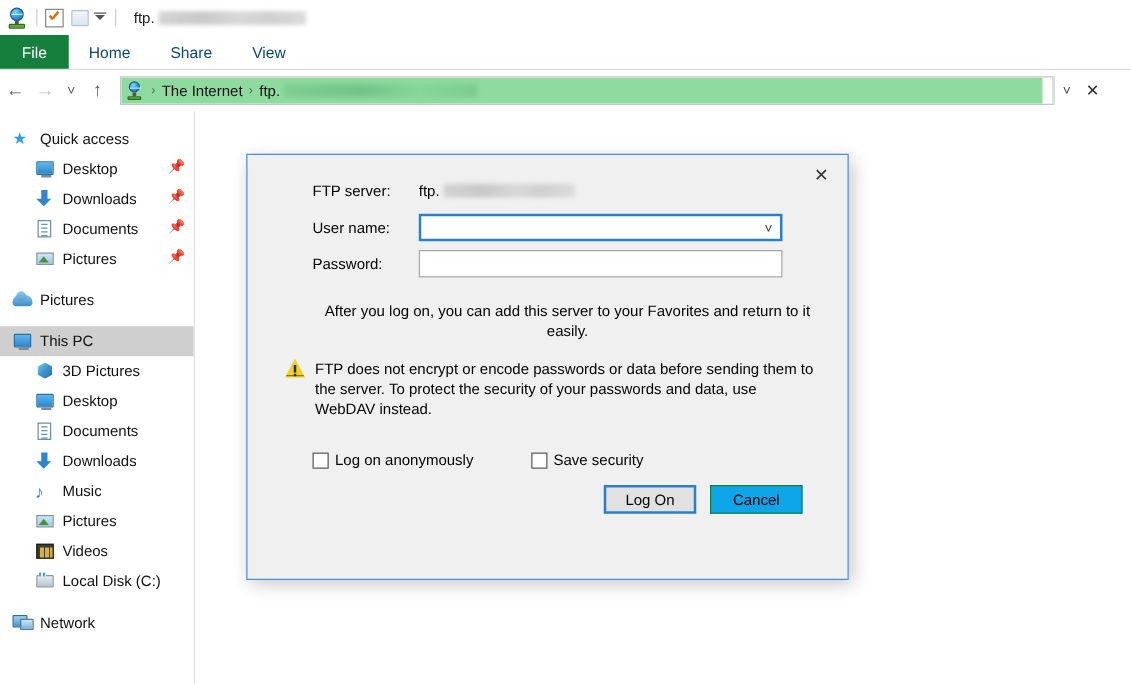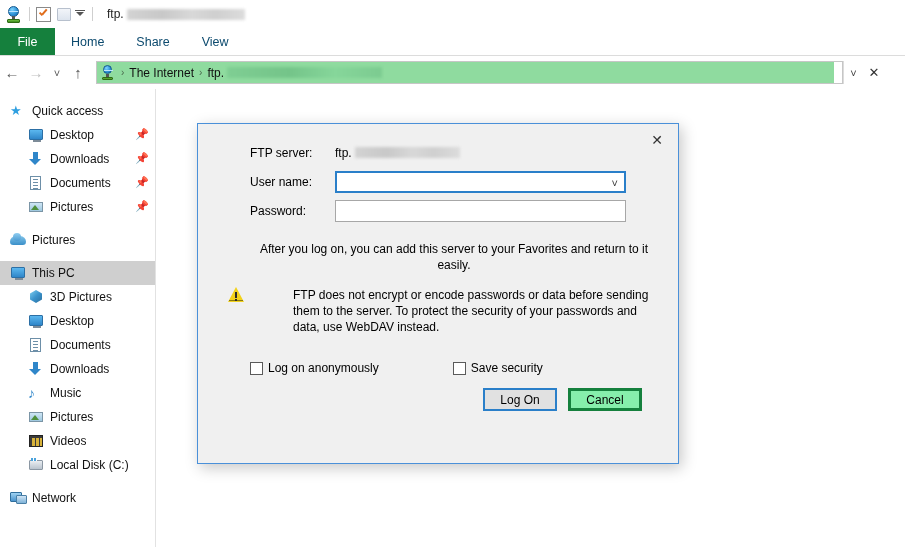--- a/index.html
+++ b/index.html
@@ -298,52 +298,52 @@
     font-size: 12px;
   }
   .input.focus { border: 2px solid #2a7fc9; }
   .input .chev {
     position: absolute; right: 6px; top: 4px; font-size: 11px; color: #3a3a3a;
   }
 
   .hint {
     padding: 16px 20px 0 52px; font-size: 12px; color: #000; line-height: 16px; text-align: center;
   }
-  .warn-row { display: flex; align-items: flex-start; padding: 14px 22px 0 30px; gap: 41px; }
+  .warn-row { display: flex; align-items: flex-start; padding: 14px 22px 0 30px; }
   .ico-warn { width: 18px; height: 16px; position: relative; flex: 0 0 auto; margin-right: 6px; }
   .ico-warn .tri {
     position: absolute; left: 0; top: 0; width: 0; height: 0;
     border-left: 8px solid transparent; border-right: 8px solid transparent;
     border-bottom: 15px solid #f2d21c;
   }
   .ico-warn .tri::after {
     content:""; position:absolute; left:-7px; top:13px; width:14px; height:0;
     border-bottom: 1px solid #8a7a10;
   }
   .ico-warn .bang {
     position: absolute; left: 7px; top: 5px; width: 2px; height: 6px; background: #2b2b2b;
   }
   .ico-warn .bang::after {
     content:""; position:absolute; left:0; top:7px; width:2px; height:2px; background:#2b2b2b;
   }
   .warn-text { font-size: 12px; line-height: 16px; color: #000; }
 
-  .checks { display: flex; padding: 26px 0 0 52px; align-items: flex-start; gap: 28px; }
+  .checks { display: flex; padding: 26px 0 0 52px; align-items: flex-start; }
   .cbox {
     width: 13px; height: 13px; border: 1px solid #5a5a5a; background: #fff;
     margin-right: 5px; flex: 0 0 auto;
   }
   .cb-label { font-size: 12px; color: #000; margin-right: 46px; }
   .cb-wrap { display: flex; align-items: center; }
 
   .btnrow {
     display: flex; justify-content: flex-end; padding: 13px 36px 0 0; gap: 11px;
   }
   .btn {
-    width: 74px; height: 23px; background: #86efac; border: 3px solid #15803d;
+    width: 74px; height: 23px; background: #0ea5e9; border: 1px solid #15803d;
     display: flex; align-items: center; justify-content: center;
     font-size: 12px; color: #000;
   }
   .btn.default { border: 2px solid #2a7fc9; background: #e1e1e1; }
 </style>
 </head>
 <body>
 
 <div id="app">
 

